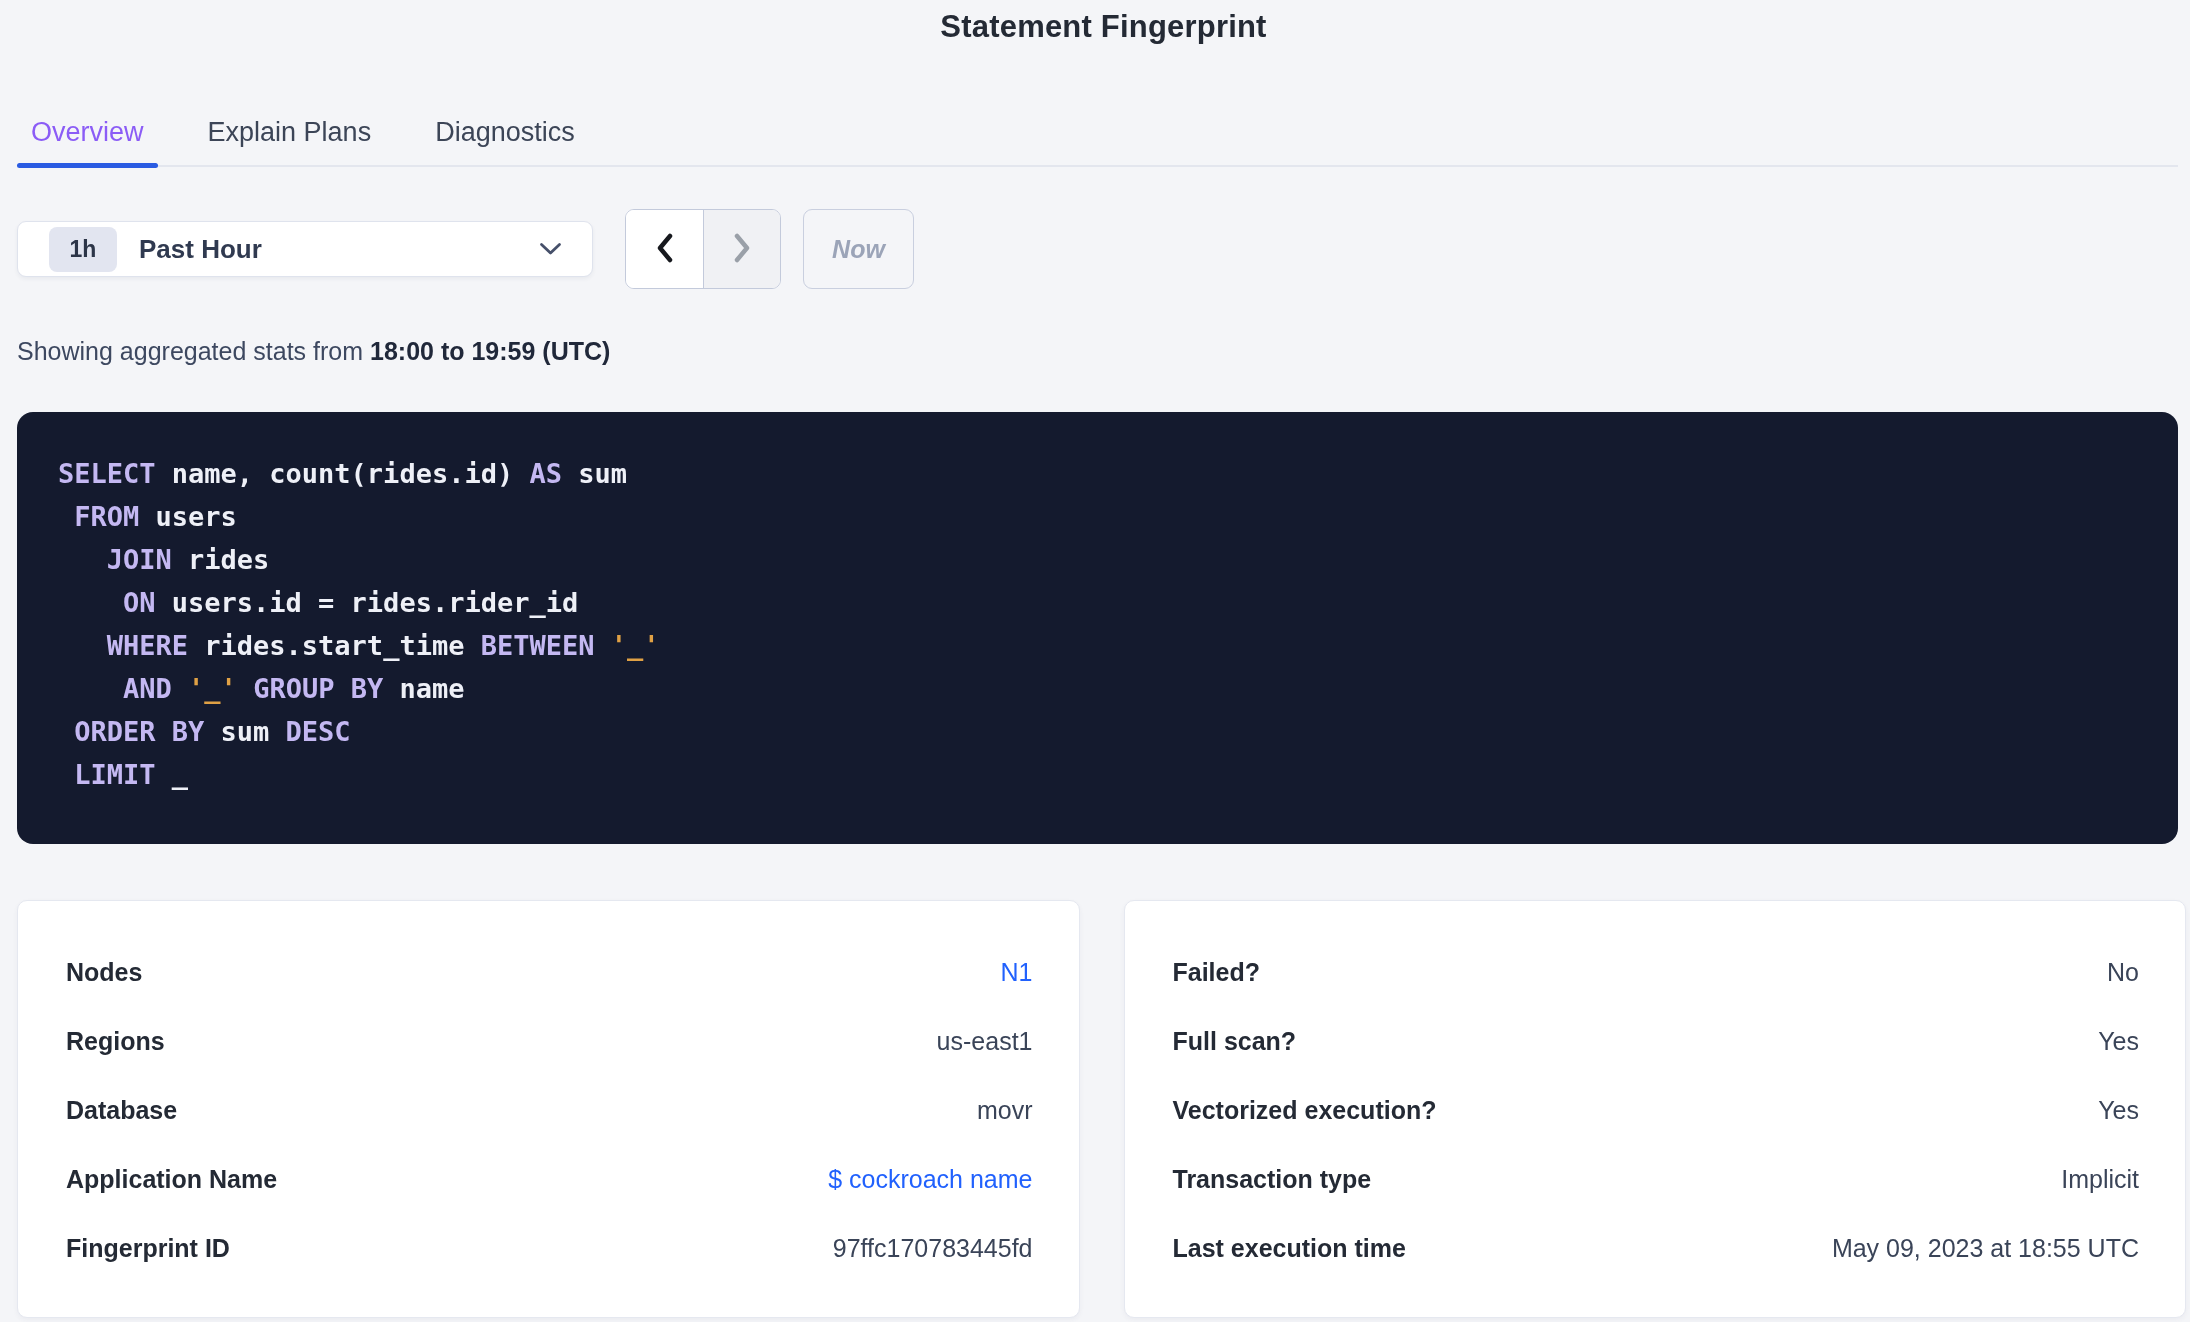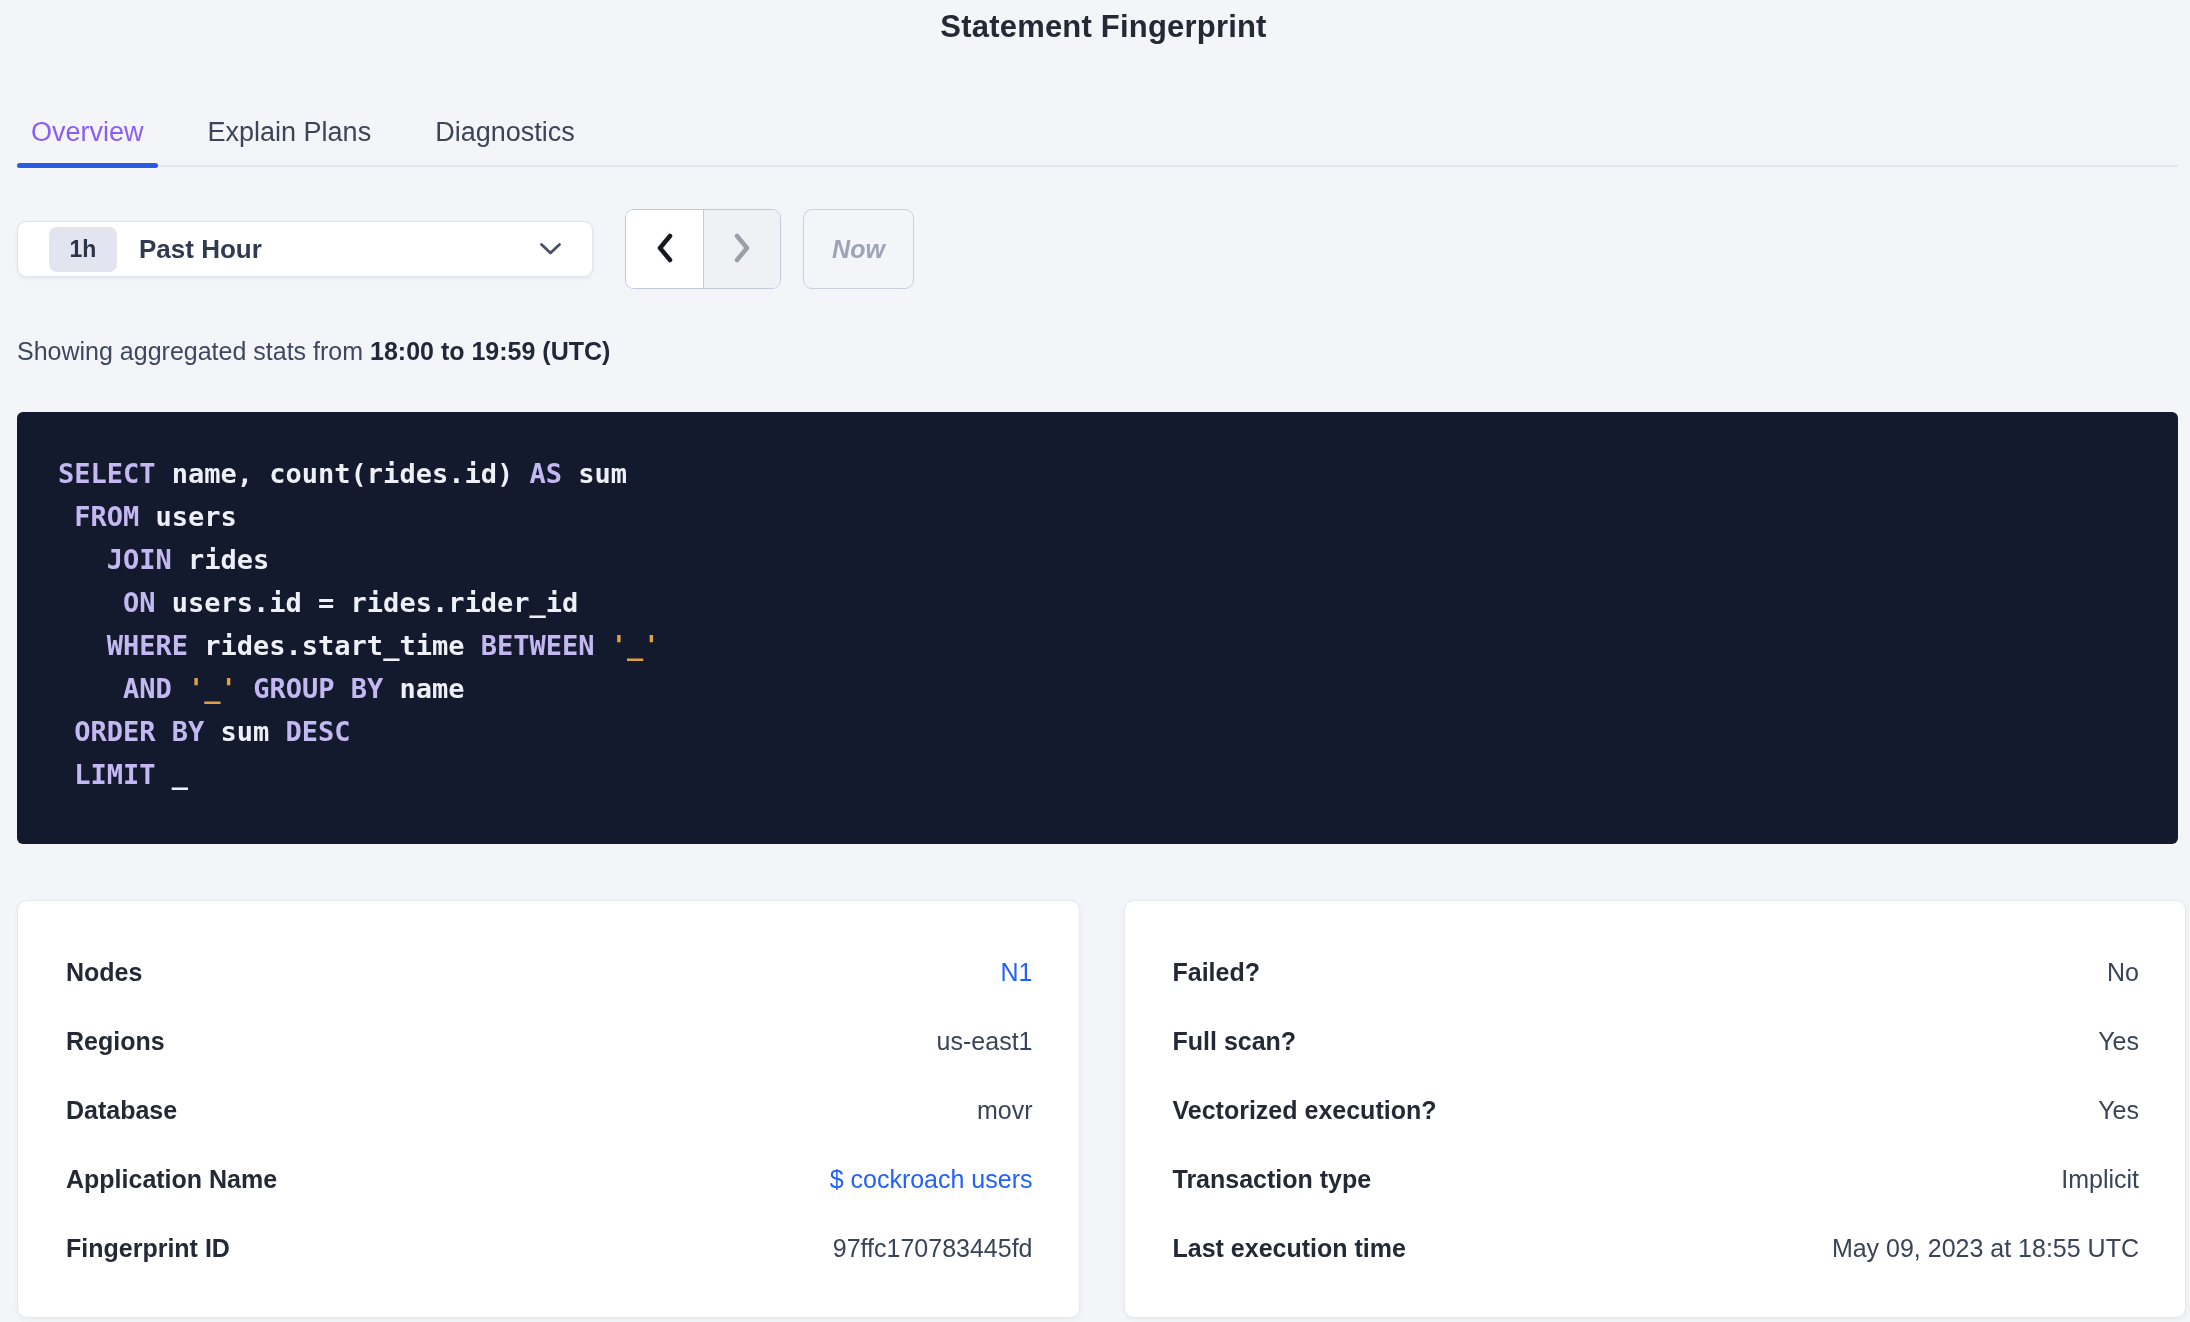--- a/index.html
+++ b/index.html
@@ -72,21 +72,21 @@
     font-size: 25px; font-weight: 600; color: #9ba4b8;
     cursor: default;
     font-style: italic;
   }
   
   .stats-line { margin: 47px 0 0 17px; font-size: 25px; line-height: 31px; color: #3d4860; }
   .stats-line b { color: #20283a; font-weight: 700; }
   
   .sql-box {
     margin: 45px 12px 0 17px;
-    background: #141a2e; border-radius: 6px;
+    background: #141a2e; border-radius: 16px;
     padding: 40px 40px 48px 41px;
   }
   .code-line {
     font-family: "DejaVu Sans Mono", monospace;
     font-size: 27px; line-height: 43px; font-weight: 700;
     white-space: pre; color: #eef0f7;
   }
   .code-line .kw  { color: #c4b8f2; }
   .code-line .pl  { color: #eef0f7; }
   .code-line .str { color: #e0a145; }
@@ -173,21 +173,21 @@
         <div class="card-row">
           <span class="lbl">Regions</span>
           <span class="val">us-east1</span>
         </div>
         <div class="card-row">
           <span class="lbl">Database</span>
           <span class="val">movr</span>
         </div>
         <div class="card-row">
           <span class="lbl">Application Name</span>
-          <span class="val link">$ cockroach users</span>
+          <span class="val link">$ cockroach name</span>
         </div>
         <div class="card-row">
           <span class="lbl">Fingerprint ID</span>
           <span class="val">97ffc170783445fd</span>
         </div>
       </div>
     <div class="card" id="card-1">
         <div class="card-row">
           <span class="lbl">Failed?</span>
           <span class="val">No</span>

